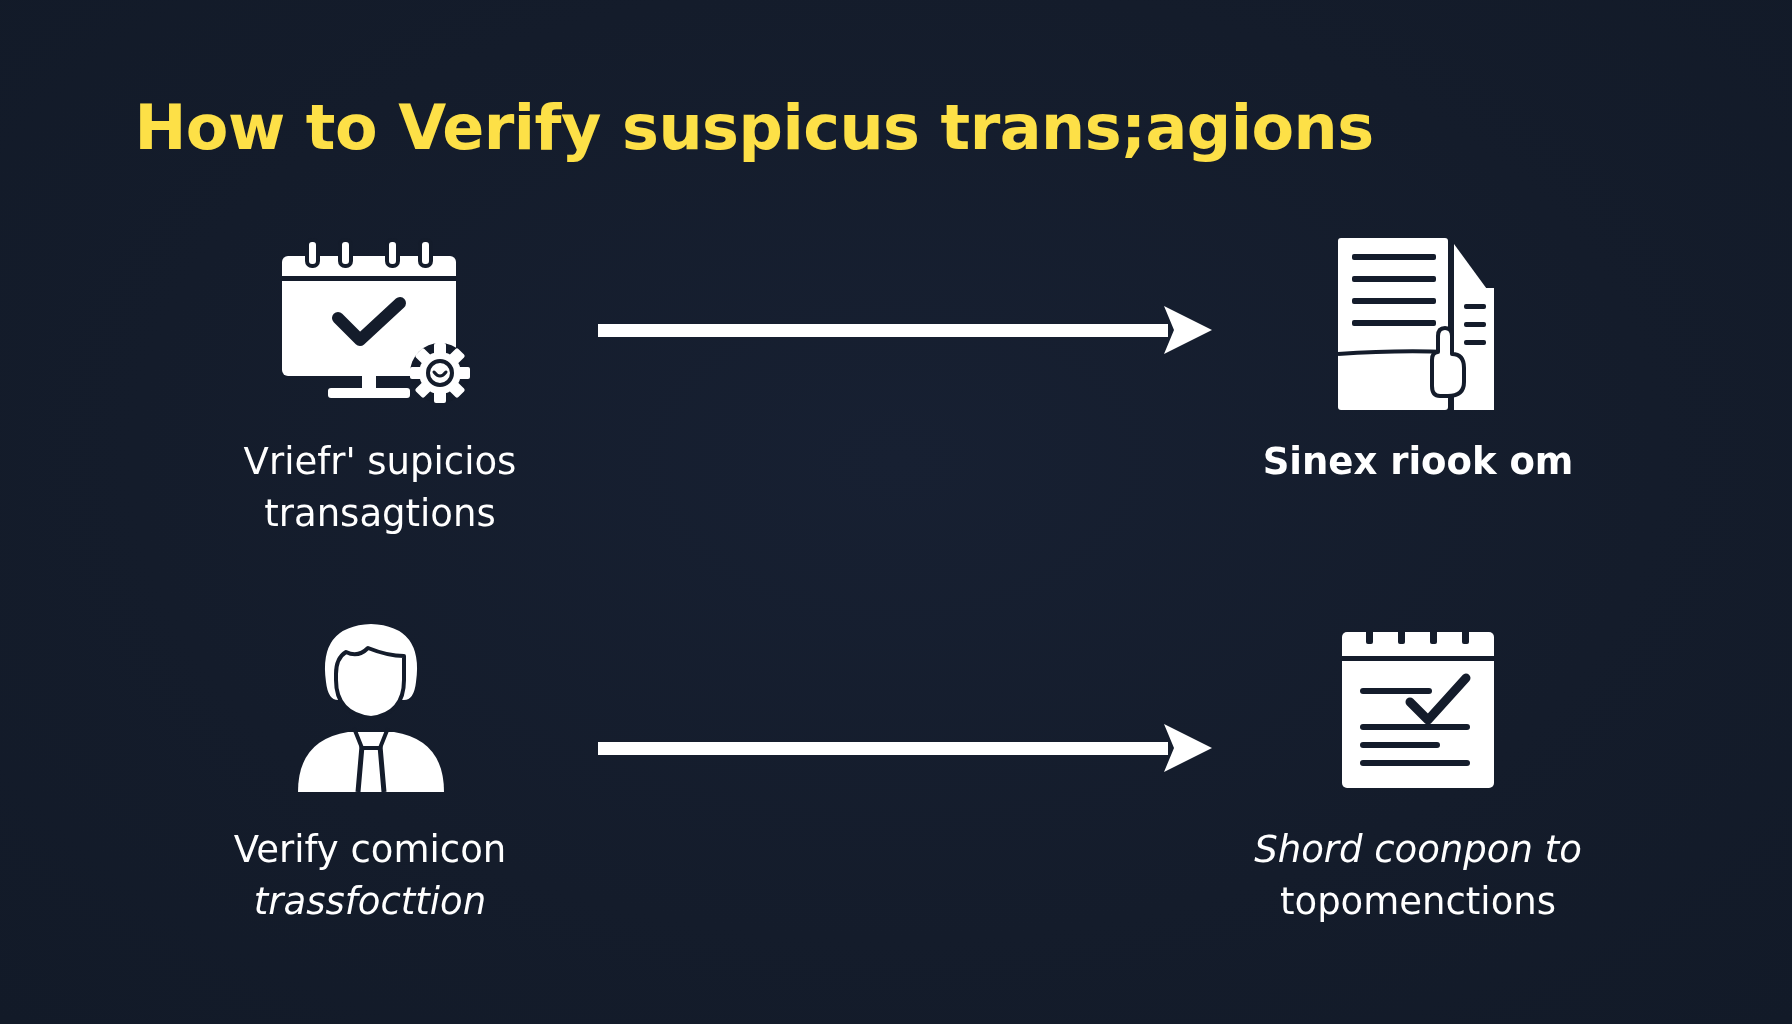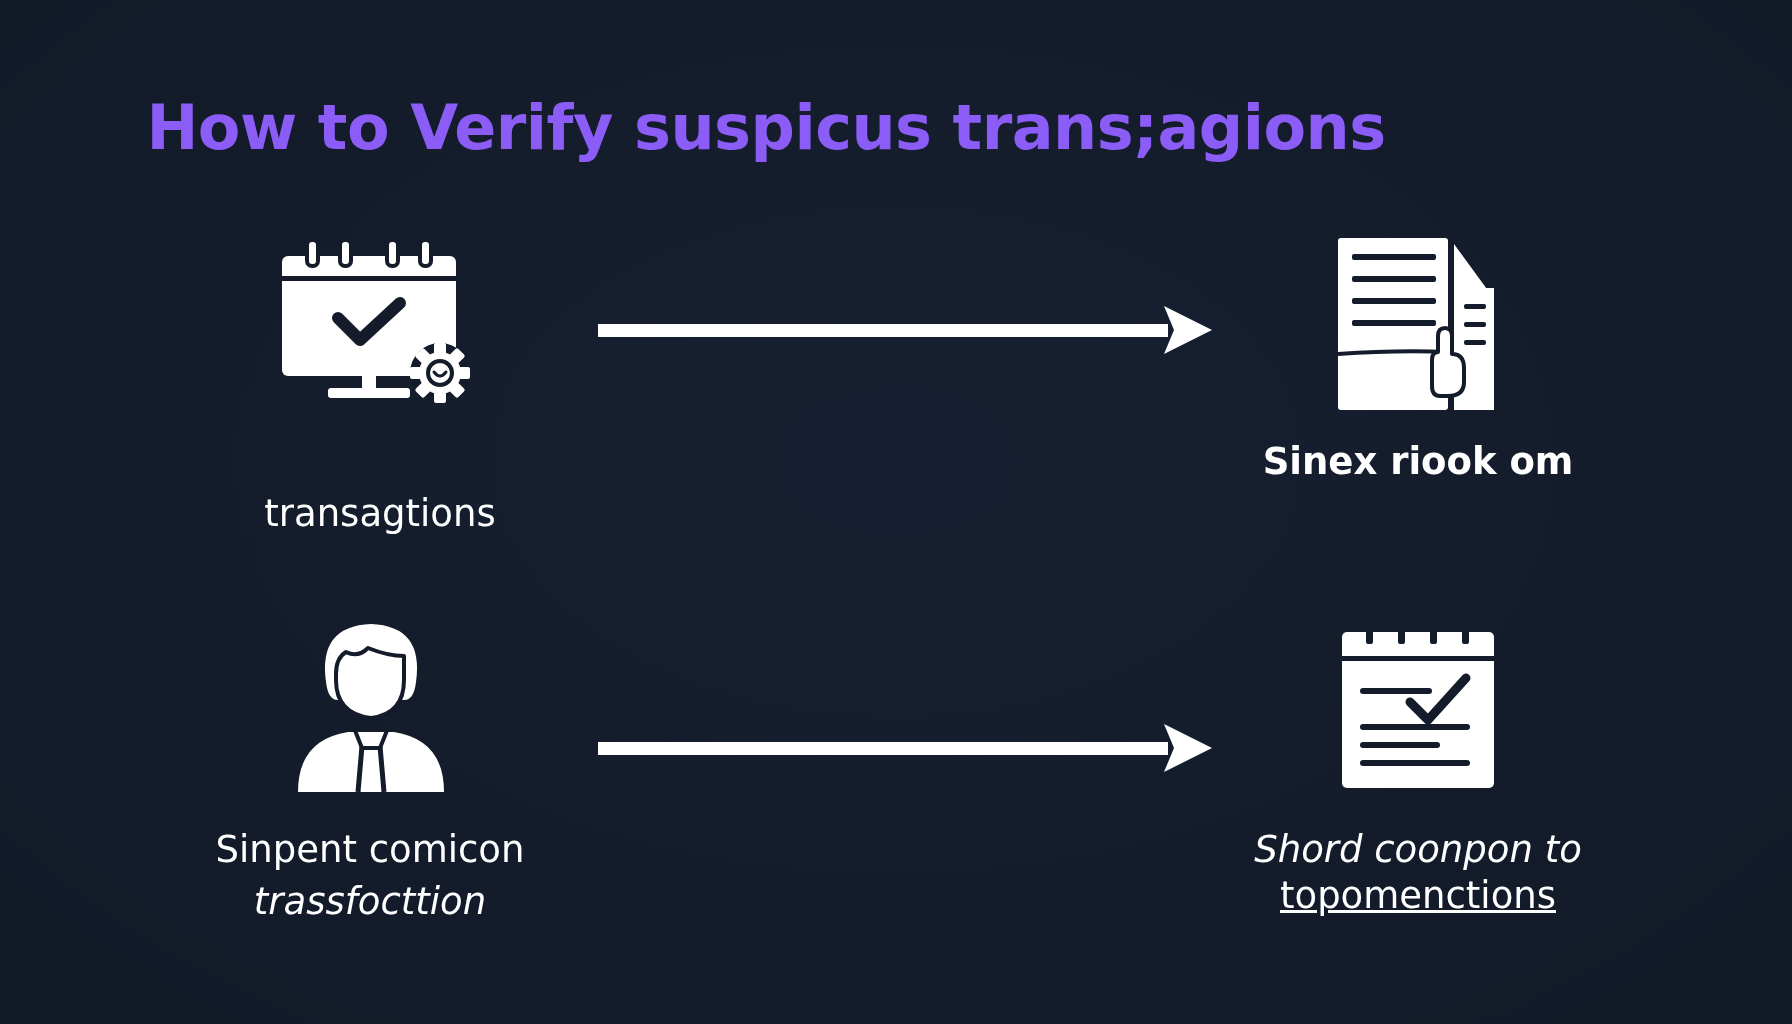--- a/index.html
+++ b/index.html
@@ -19,22 +19,21 @@
     .title {
       position: absolute;
       left: 0;
       top: 88px;
       width: 1508px;
       text-align: center;
       font-size: 62px;
       font-weight: bold;
       letter-spacing: -0.5px;
       line-height: 80px;
-      color: #8b5cf6;
-      padding-left: 12px;
+      color: #fde047;
     }
     .item {
       position: absolute;
       width: 440px;
       text-align: center;
     }
     .item .icon {
       position: absolute;
     }
     .item .label {
@@ -85,20 +84,21 @@
         <rect x="-6" y="-30" width="12" height="12" rx="2" transform="rotate(45)"></rect>
         <rect x="-6" y="18" width="12" height="12" rx="2" transform="rotate(45)"></rect>
         <rect x="-30" y="-6" width="12" height="12" rx="2" transform="rotate(45)"></rect>
         <rect x="18" y="-6" width="12" height="12" rx="2" transform="rotate(45)"></rect>
         <circle r="21"></circle>
       </g>
       <circle r="12" fill="none" stroke="#141c2b" stroke-width="4"></circle>
       <path d="M -6 -1 Q 0 7 6 -1" fill="none" stroke="#141c2b" stroke-width="3" stroke-linecap="round"></path>
     </g>
   </svg>
+  <div class="label" style="top:206px;">Vriefr' supicios</div>
   <div class="label" style="top:258px;">transagtions</div>
 </div>
 
 <svg class="arrow" style="left:596px; top:302px;" width="620" height="56" viewBox="0 0 620 56">
   <rect x="2" y="22" width="570" height="13" fill="#ffffff"></rect>
   <polygon points="568,4 616,28 568,52 578,28" fill="#ffffff"></polygon>
 </svg>
 
 <div class="item" style="left:1198px; top:230px; height:320px;">
   <svg class="icon" style="left:138px; top:6px;" width="164" height="176" viewBox="0 0 164 176">
@@ -131,21 +131,21 @@
 
     <path d="M 30 60 Q 22 4 75 2 Q 128 4 120 60 Q 118 78 108 78 L 42 78 Q 32 78 30 60 Z" fill="#ffffff"></path>
 
     <path d="M 40 52 Q 40 36 50 30 Q 62 36 72 26 Q 92 34 108 34 L 108 58 Q 108 92 75 96 Q 40 92 40 58 Z" fill="#ffffff" stroke="#141c2b" stroke-width="4" stroke-linejoin="round"></path>
 
     <path d="M 2 170 Q 2 118 52 110 L 98 110 Q 148 118 148 170 Z" fill="#ffffff"></path>
 
     <path d="M 58 106 L 66 126 L 84 126 L 92 106" fill="none" stroke="#141c2b" stroke-width="4" stroke-linejoin="round"></path>
     <path d="M 66 124 L 62 170 M 84 124 L 88 170" fill="none" stroke="#141c2b" stroke-width="5"></path>
   </svg>
-  <div class="label" style="top:206px;">Sinpent comicon</div>
+  <div class="label" style="top:206px;">Verify comicon</div>
   <div class="label" style="top:258px;font-style:italic;">trassfocttion</div>
 </div>
 
 <svg class="arrow" style="left:596px; top:720px;" width="620" height="56" viewBox="0 0 620 56">
   <rect x="2" y="22" width="570" height="13" fill="#ffffff"></rect>
   <polygon points="568,4 616,28 568,52 578,28" fill="#ffffff"></polygon>
 </svg>
 
 <div class="item" style="left:1198px; top:618px; height:320px;">
   <svg class="icon" style="left:142px; top:8px;" width="156" height="164" viewBox="0 0 156 164">
@@ -164,14 +164,14 @@
     <g fill="#141c2b">
       <rect x="20" y="62" width="72" height="6" rx="3"></rect>
       <rect x="20" y="98" width="110" height="6" rx="3"></rect>
       <rect x="20" y="116" width="80" height="6" rx="3"></rect>
       <rect x="20" y="134" width="110" height="6" rx="3"></rect>
     </g>
 
     <polyline points="70,76 88,94 126,52" fill="none" stroke="#141c2b" stroke-width="9" stroke-linecap="round" stroke-linejoin="round"></polyline>
   </svg>
   <div class="label" style="top:206px;font-style:italic;">Shord coonpon to</div>
-  <div class="label" style="top:252px;text-decoration:underline;">topomenctions</div>
+  <div class="label" style="top:258px;">topomenctions</div>
 </div>
 
 </body></html>

